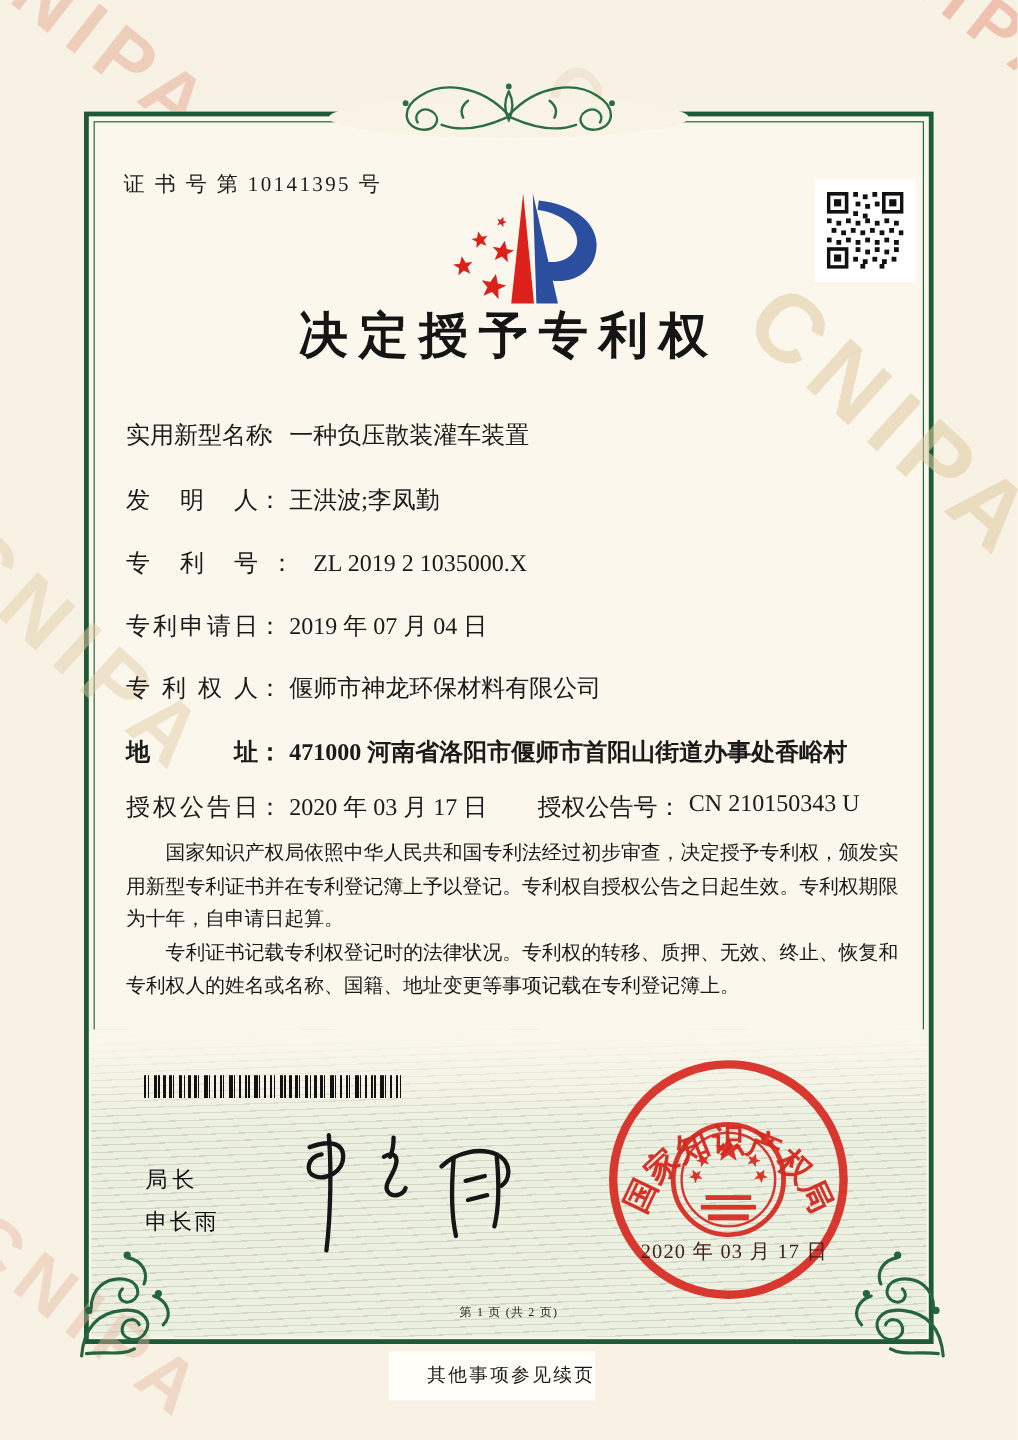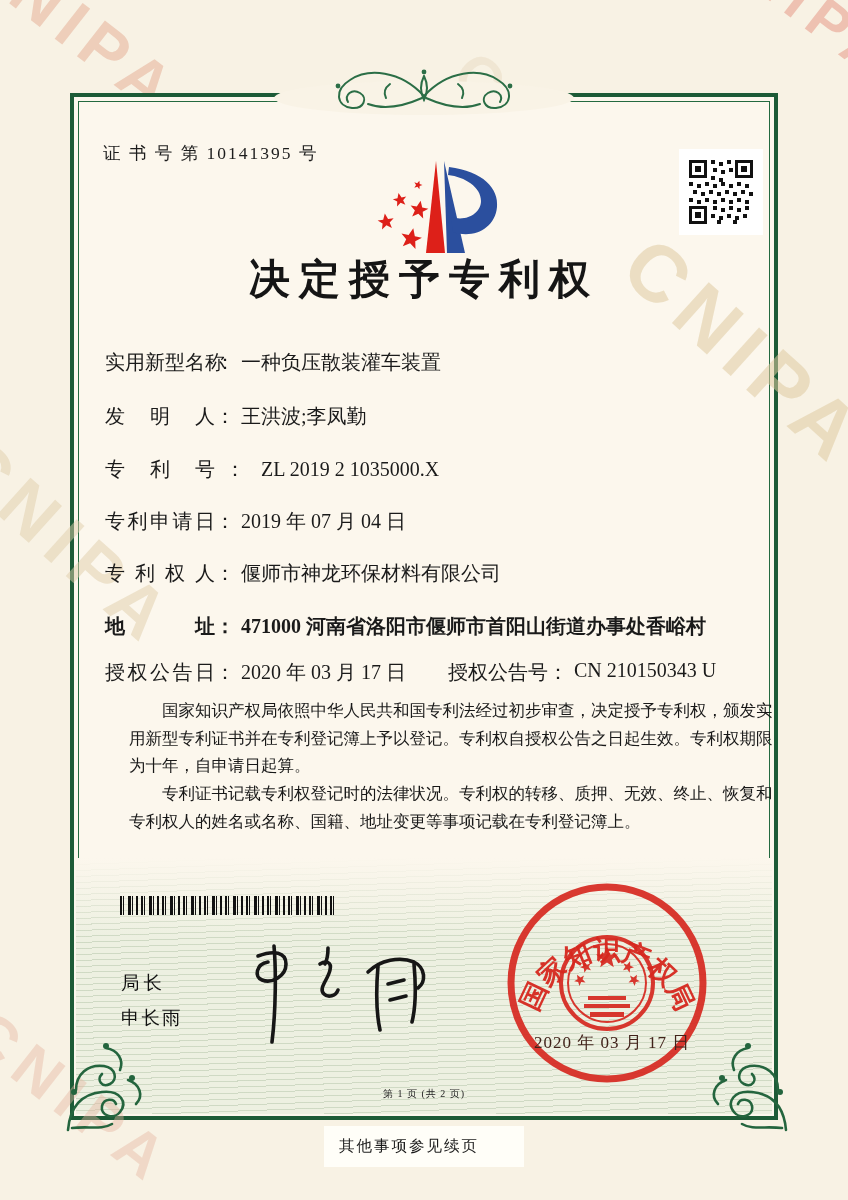--- a/index.html
+++ b/index.html
@@ -48,21 +48,21 @@
          display:flex; align-items:baseline; white-space:nowrap; }
   .row .lab { display:inline-block; width:110px; text-align:justify; text-align-last:justify; }
   .row .val { margin-left:6px; }
   .pair2 { margin-left:42px; display:flex; align-items:flex-start; }
   .pair2 .lab2 { display:inline-block; }
   .r1{top:349px;} .r2{top:403px;} .r3{top:456px;gap:10px;} .r4{top:508px;}
   .r5{top:560px;align-items:center;} .r6{top:613px;font-weight:bold;} .r7{top:659px;}
 
   
   .body-text { position:absolute; left:105px; top:697px; width:644px; font-size:16.5px;
-               line-height:1.68; color:#181818;margin-left:24px; }
+               line-height:1.68; color:#181818; }
   .body-text p { text-indent:2em; }
 
   
   .barcode { position:absolute; left:120px; top:896px; width:216px; height:19px;
              background-image:repeating-linear-gradient(90deg,
                #111 0 2px, transparent 2px 3px,
                #111 3px 4px, transparent 4px 8px,
                #111 8px 11px, transparent 11px 12px,
                #111 12px 13px, transparent 13px 16px,
                #111 16px 18px, transparent 18px 21px); }
@@ -71,22 +71,22 @@
   .sig-title { position:absolute; left:121px; top:970px; font-size:18.5px; color:#111; letter-spacing:4px; }
   .sig-name  { position:absolute; left:121px; top:1005px; font-size:18.5px; color:#111; letter-spacing:2px; }
   .autograph { position:absolute; left:228px; top:938px; }
   .seal { position:absolute; left:504px; top:880px; }
   .seal-date { position:absolute; left:524px; top:1031px; width:176px; text-align:center;
                font-size:17px; color:#41221a; letter-spacing:1px; white-space:nowrap; }
 
   
   .page-num { position:absolute; left:70px; top:1087px; width:708px; text-align:center;
               font-size:10px; color:#1f1f1f; letter-spacing:1px; }
-  .footer-note { position:absolute; left:324px; top:1126px; width:200px; padding:10px 15px;
-                 background:#fffef8; text-align:left; font-size:15.5px; color:#1a1a1a;
+  .footer-note { position:absolute; left:324px; top:1126px; width:172px; padding:10px 0;
+                 background:#fffef8; text-align:right; font-size:15.5px; color:#1a1a1a;
                  letter-spacing:2px; }
 </style>
 </head>
 <body>
 
 <div id="page">
 
   <div class="wm wm1">CNIPA</div>
   <div class="wm wm2">CNIPA</div>
   <div class="wm wm6">CNIPA</div>

